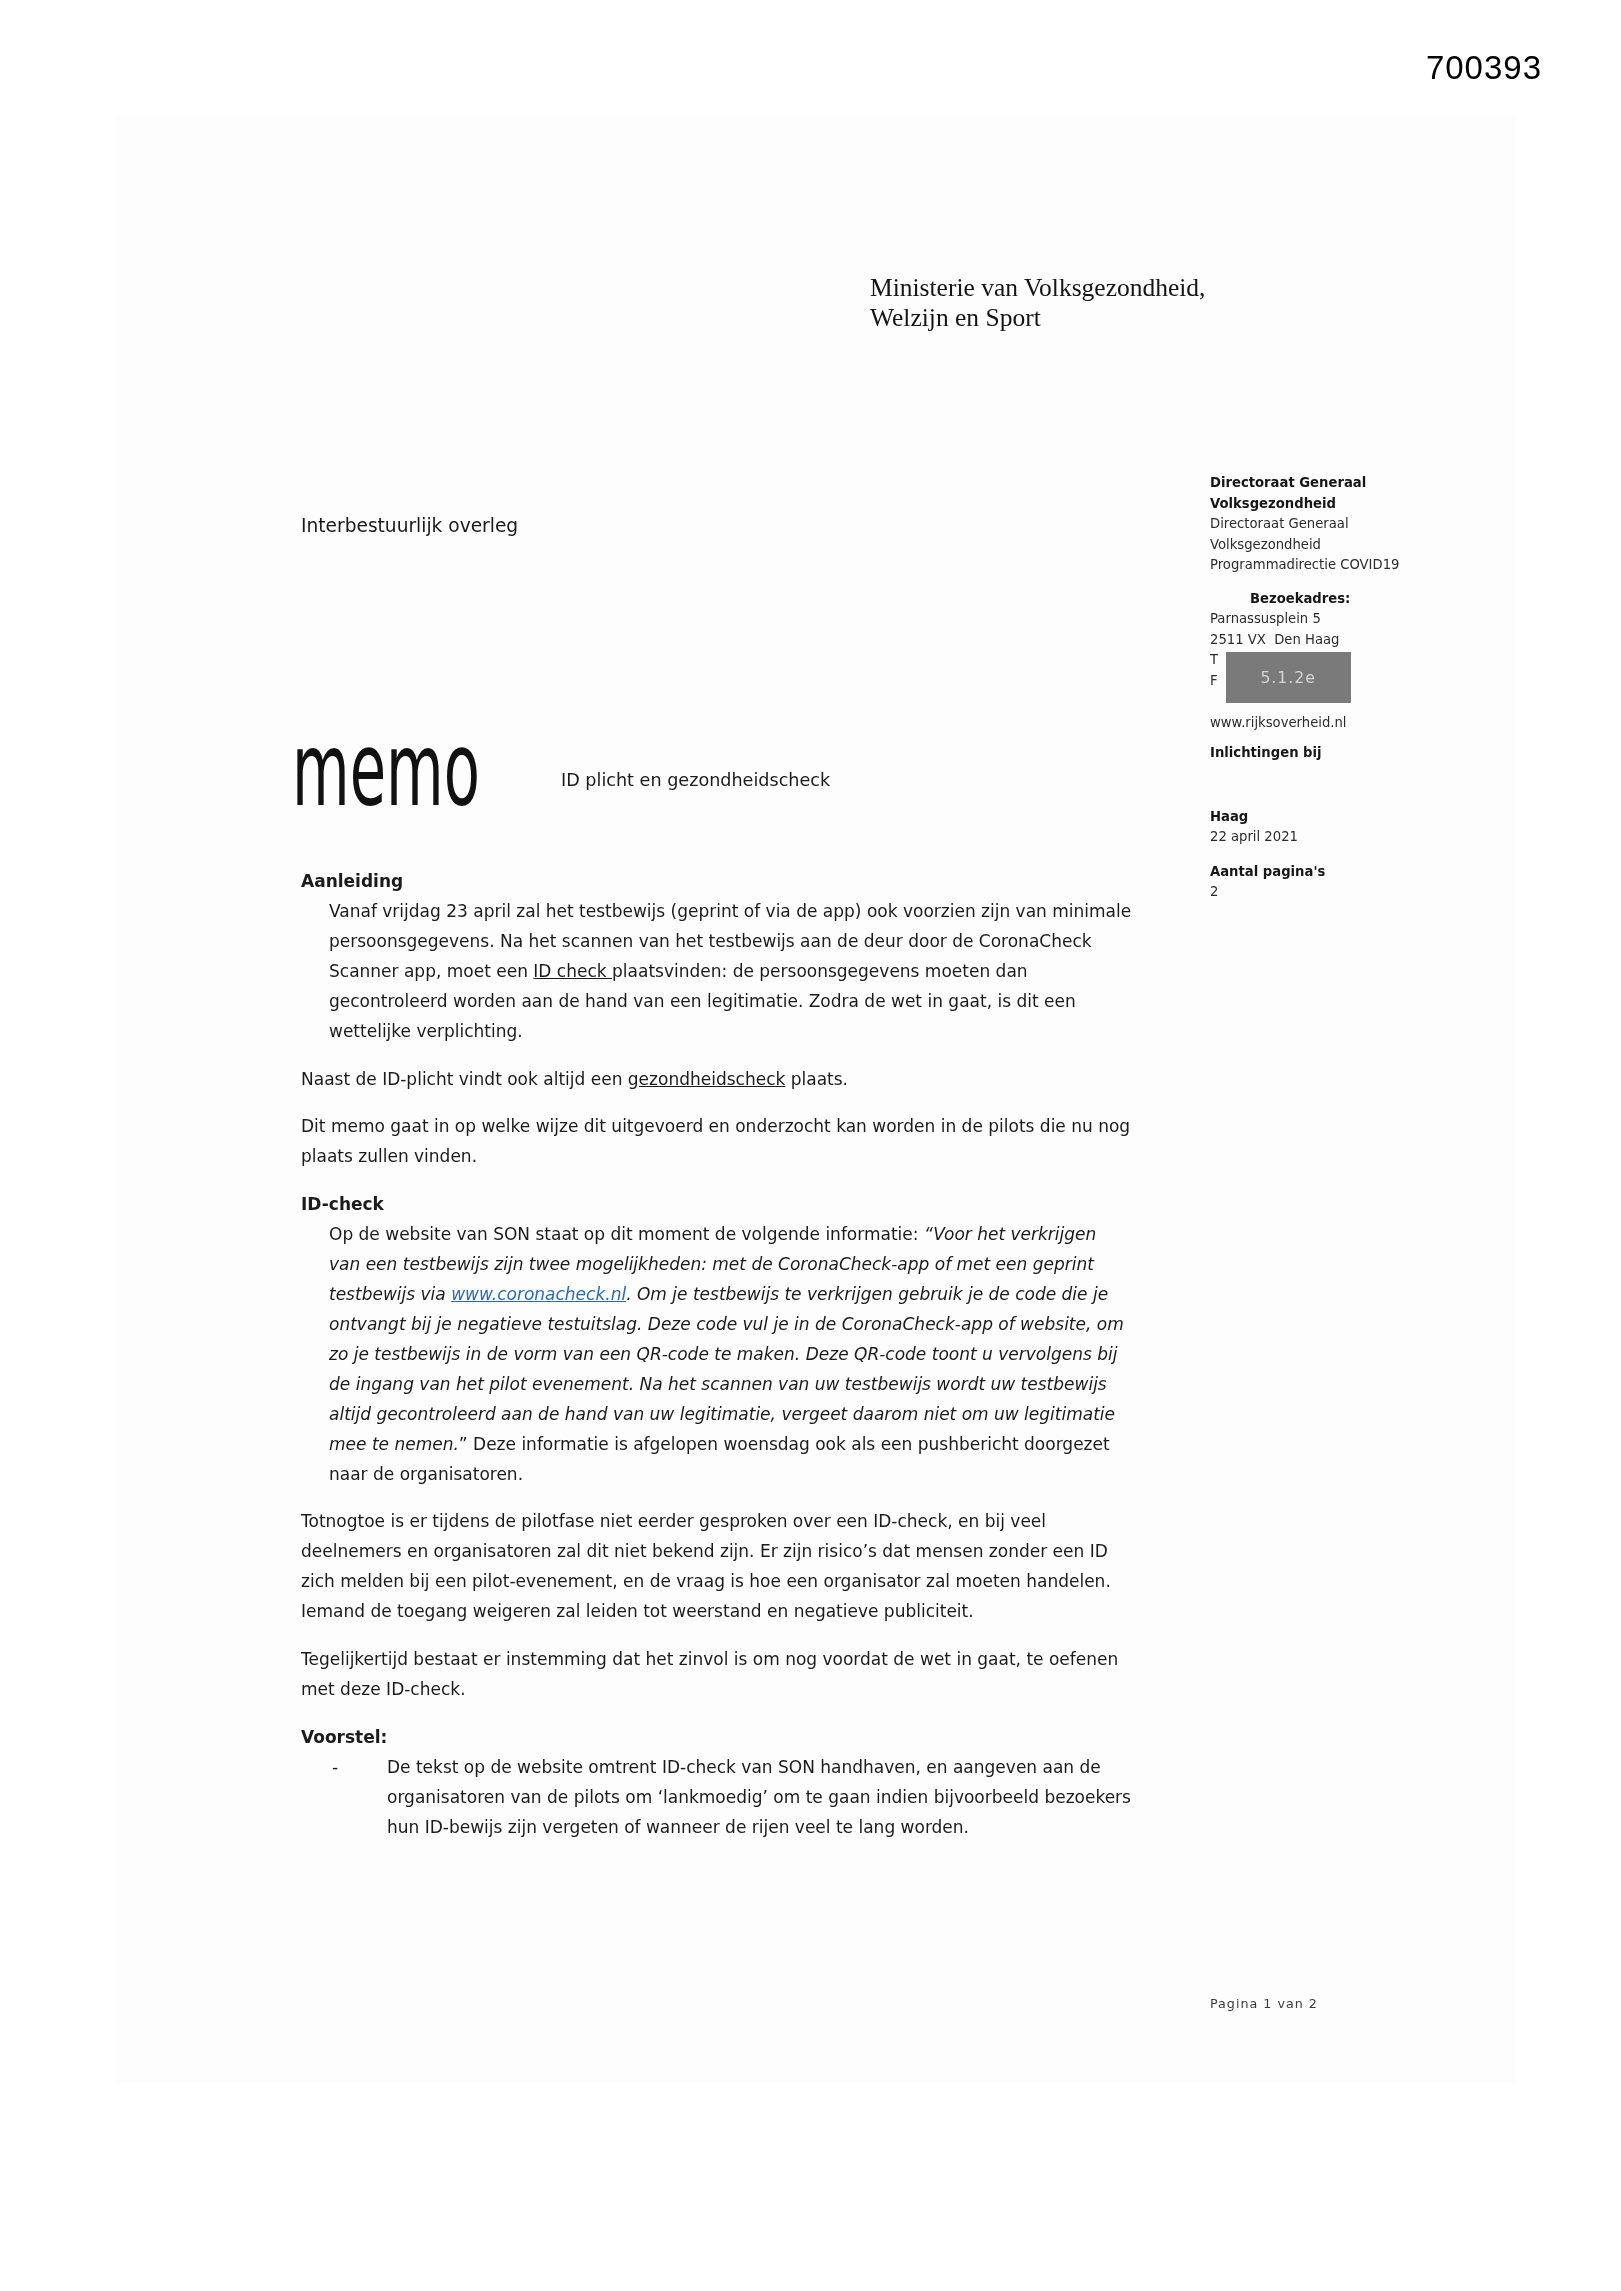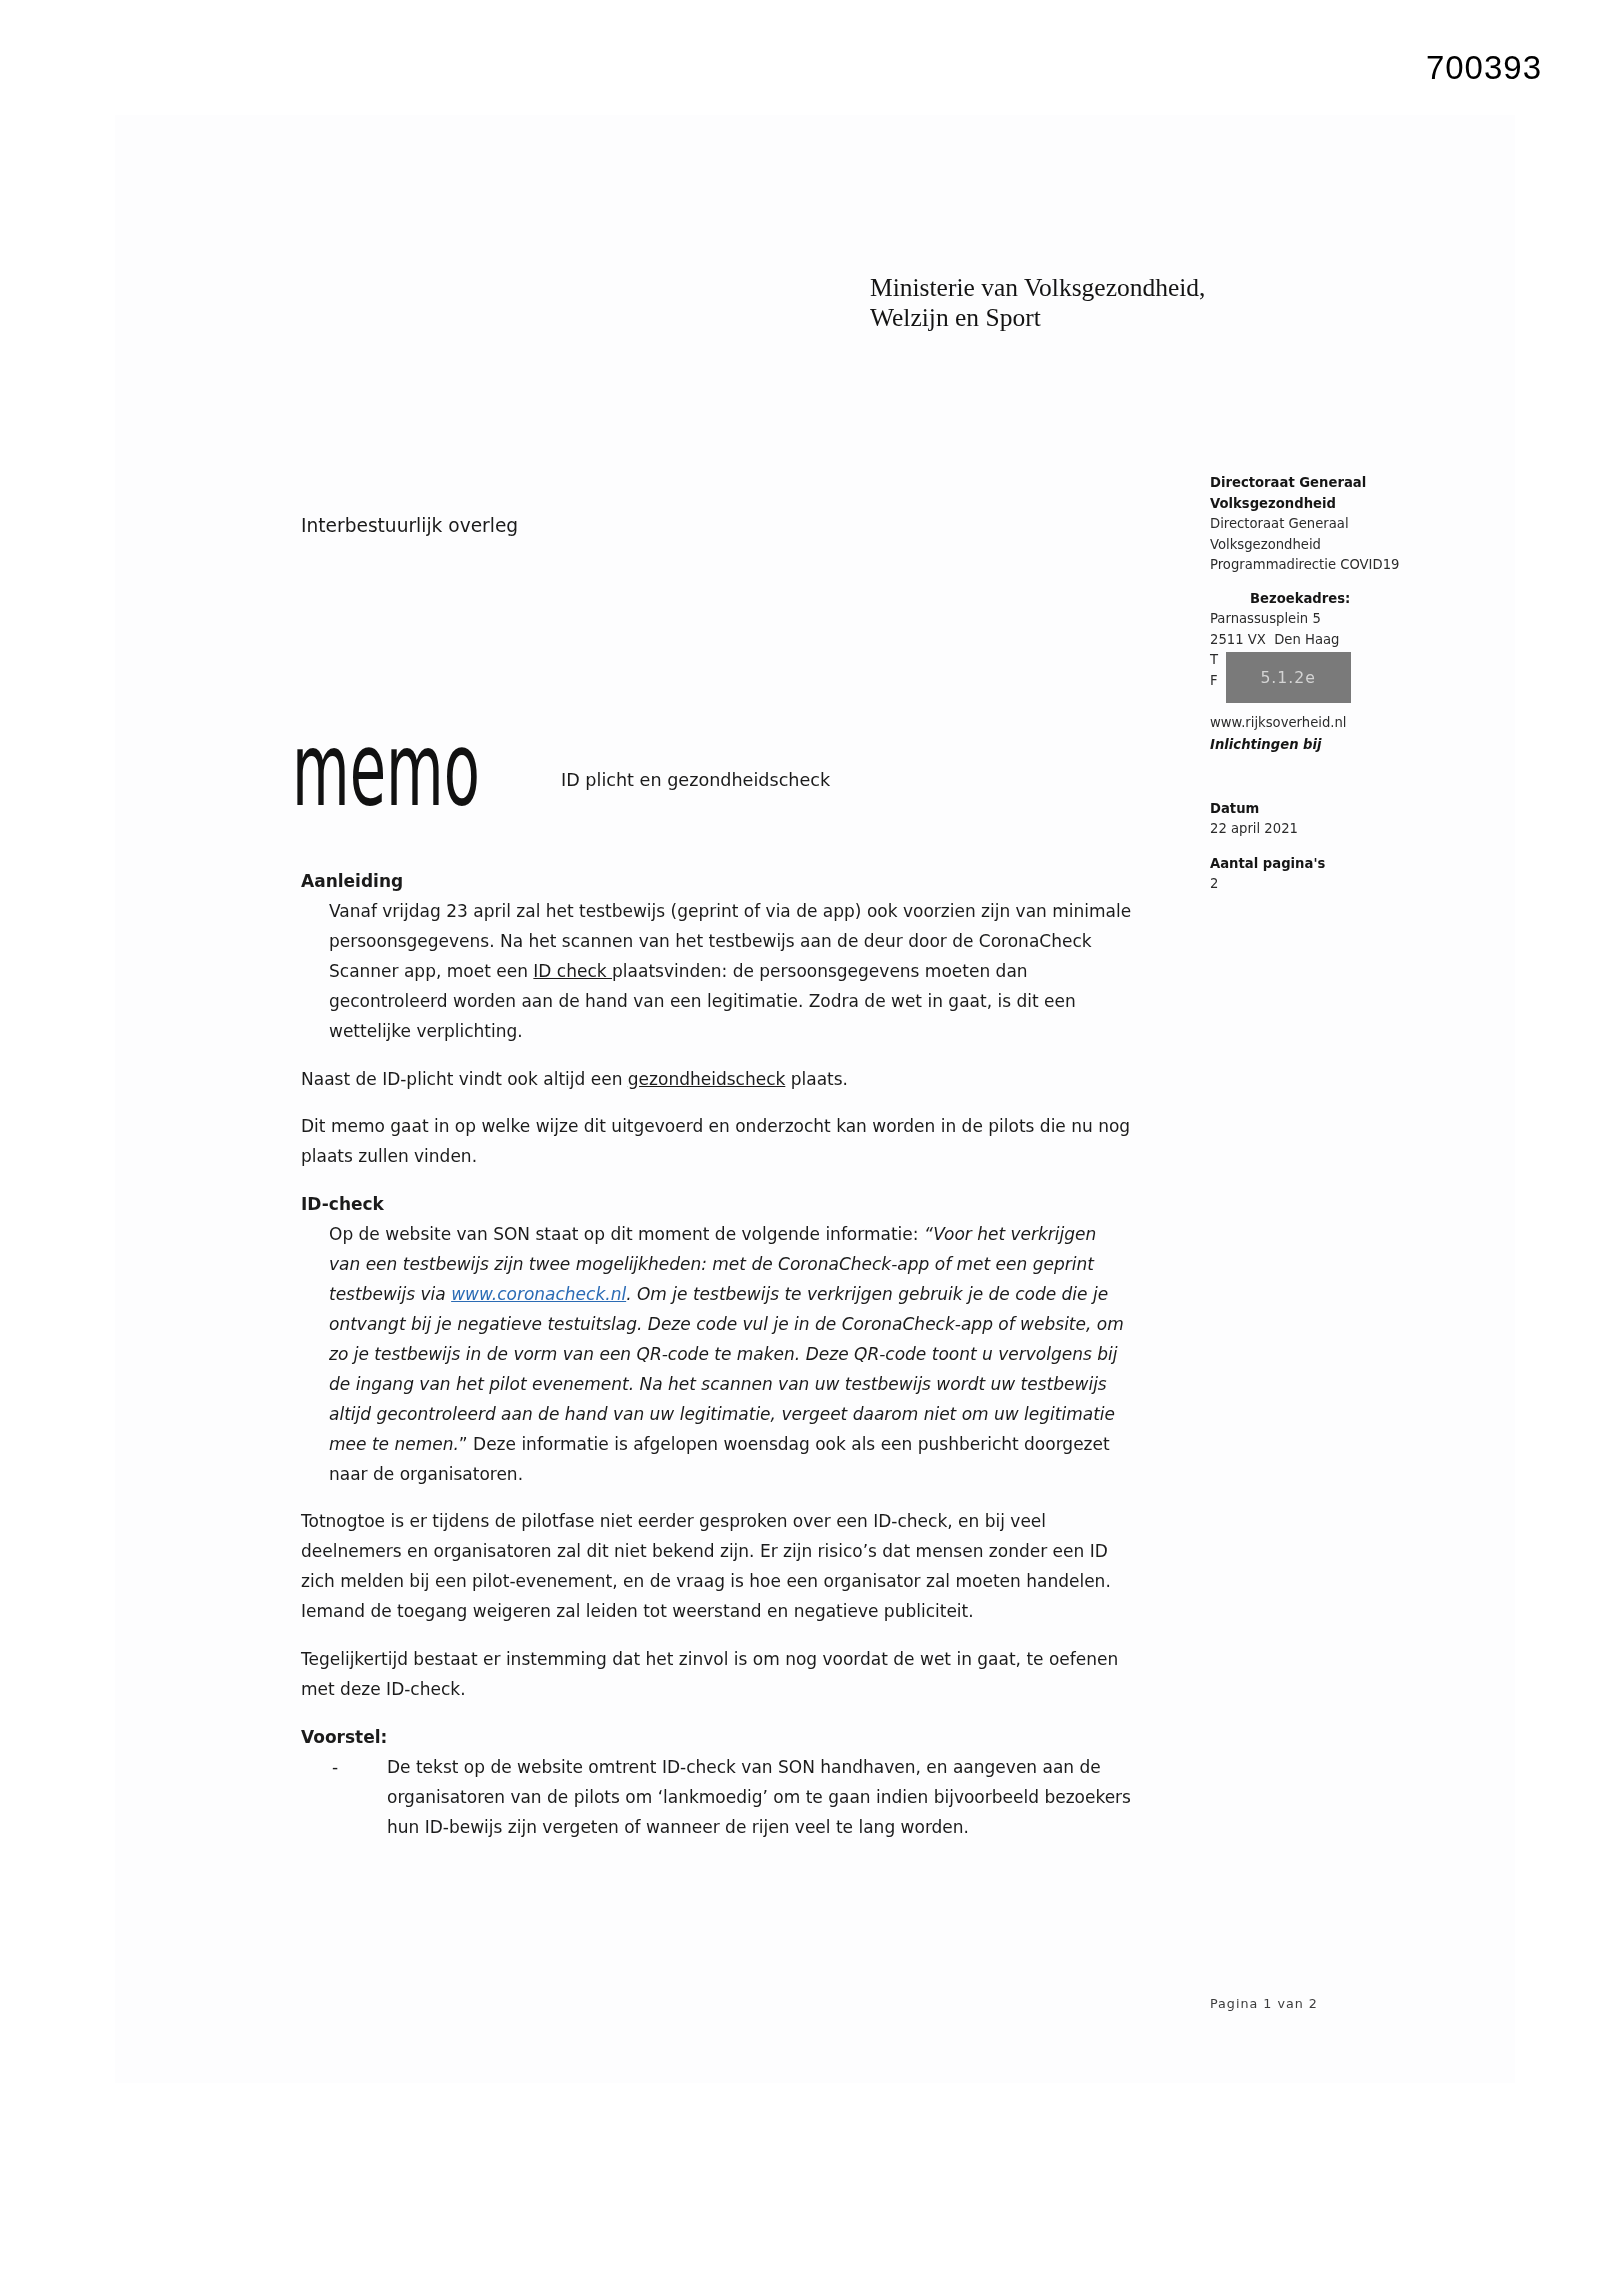--- a/index.html
+++ b/index.html
@@ -13,21 +13,21 @@
             font-size:25.5px;line-height:30px;color:#141414;}
   .ref{position:absolute;left:301px;top:477px;font-size:18.6px;color:#1a1a1a;margin-top:38px;}
 
   
   .sidebar{position:absolute;left:1210px;top:473px;width:221px;font-size:13.2px;
            line-height:20.6px;color:#2b2b2b;}
   .sb-line{white-space:pre-wrap;}
   .bold{font-weight:bold;color:#161616;}
   .sb-gap-sm{margin-top:12.7px;margin-left:40px;}
   .sb-gap-md{margin-top:21px;}
-  .sb-gap-xs{margin-top:2px;font-style:italic;}
+  .sb-gap-xs{margin-top:10px;}
   .sb-gap-lg{margin-top:43px;}
   .sb-gap-mm{margin-top:13.7px;}
   .tf{position:relative;}
   .redaction{position:absolute;left:15.7px;top:2px;width:125px;height:51px;background:#7a7a7a;
              color:#d4d4d4;display:flex;align-items:center;justify-content:center;
              font-size:15.7px;letter-spacing:1px;}
 
   
   .memo-title{position:absolute;left:292px;top:719px;font-size:102px;line-height:1;
               transform:scaleX(0.58);transform-origin:left top;white-space:nowrap;color:#111;}
@@ -78,21 +78,21 @@
     <div class="tf">
       <div class="sb-line">T</div>
       <div class="sb-line">F</div>
       <div class="redaction">5.1.2e</div>
     </div>
 
     <div class="sb-line sb-gap-md">www.rijksoverheid.nl</div>
 
     <div class="sb-line bold sb-gap-xs">Inlichtingen bij</div>
 
-    <div class="sb-line bold sb-gap-lg">Datum</div>
+    <div class="sb-line bold sb-gap-lg">Haag</div>
     <div class="sb-line">22 april 2021</div>
 
     <div class="sb-line bold sb-gap-mm">Aantal pagina's</div>
     <div class="sb-line">2</div>
   </div>
 
   <div class="memo-title">memo</div>
   <div class="memo-subject">ID plicht en gezondheidscheck</div>
 
   <div class="main">

